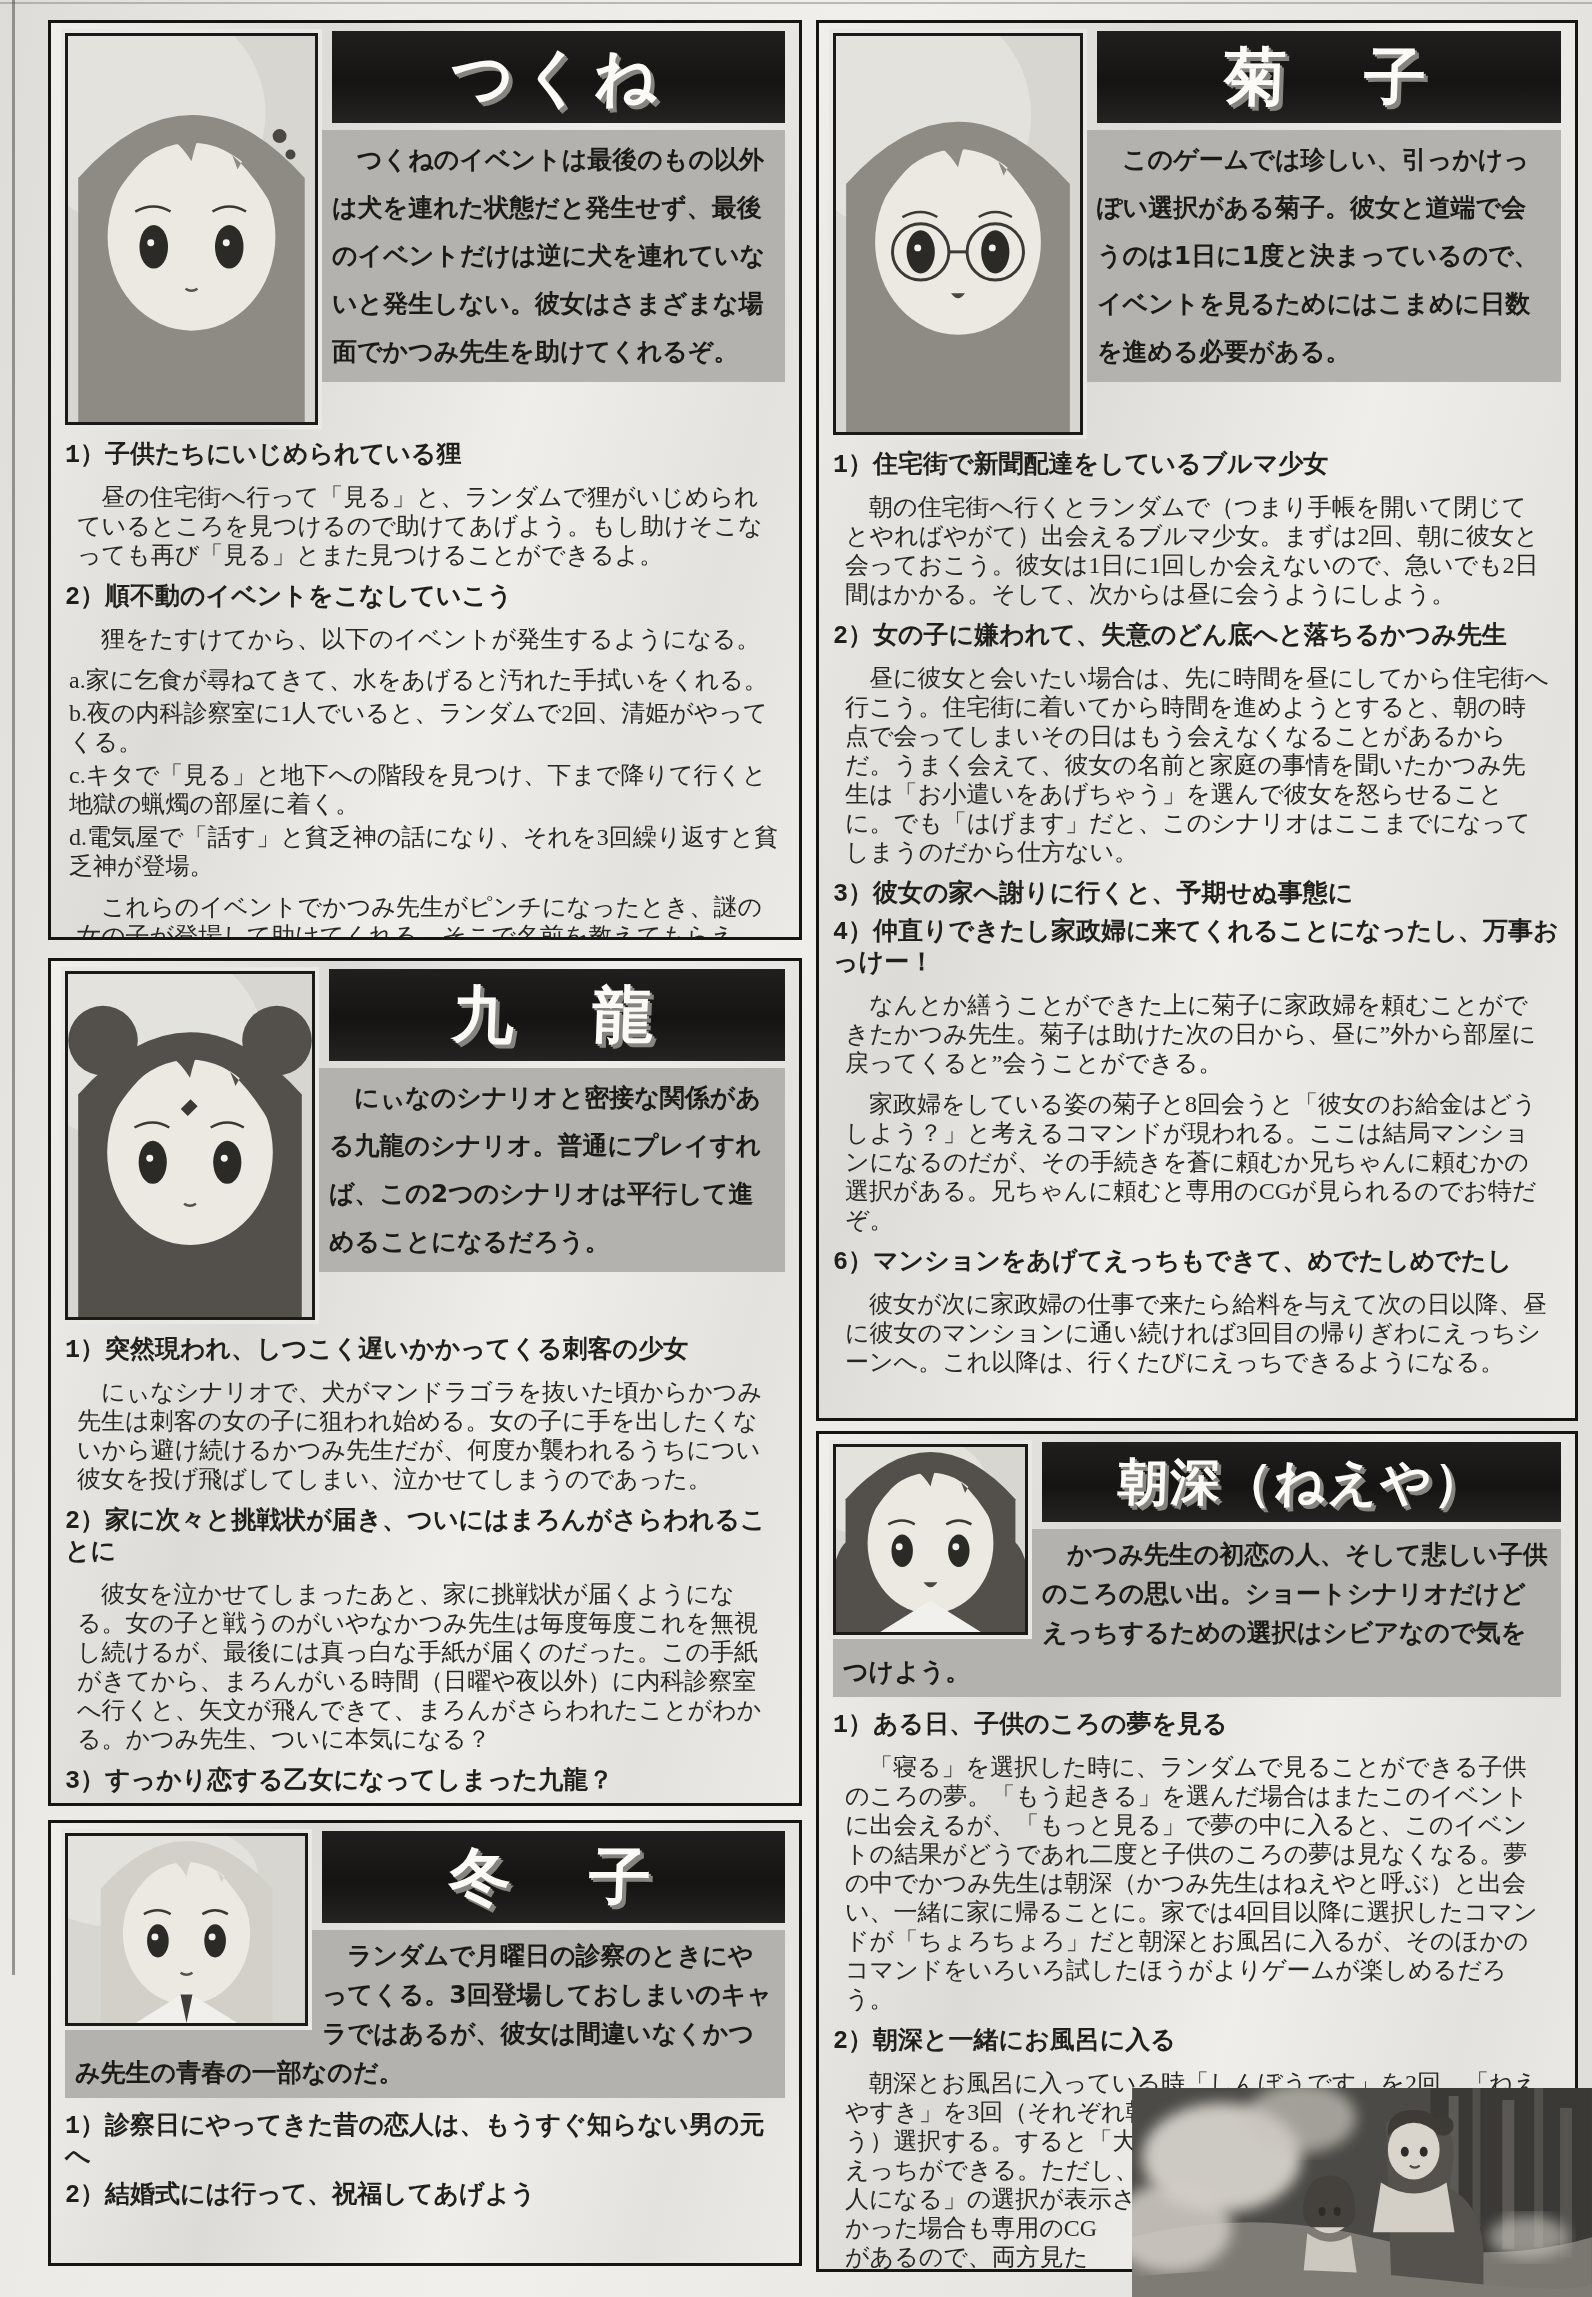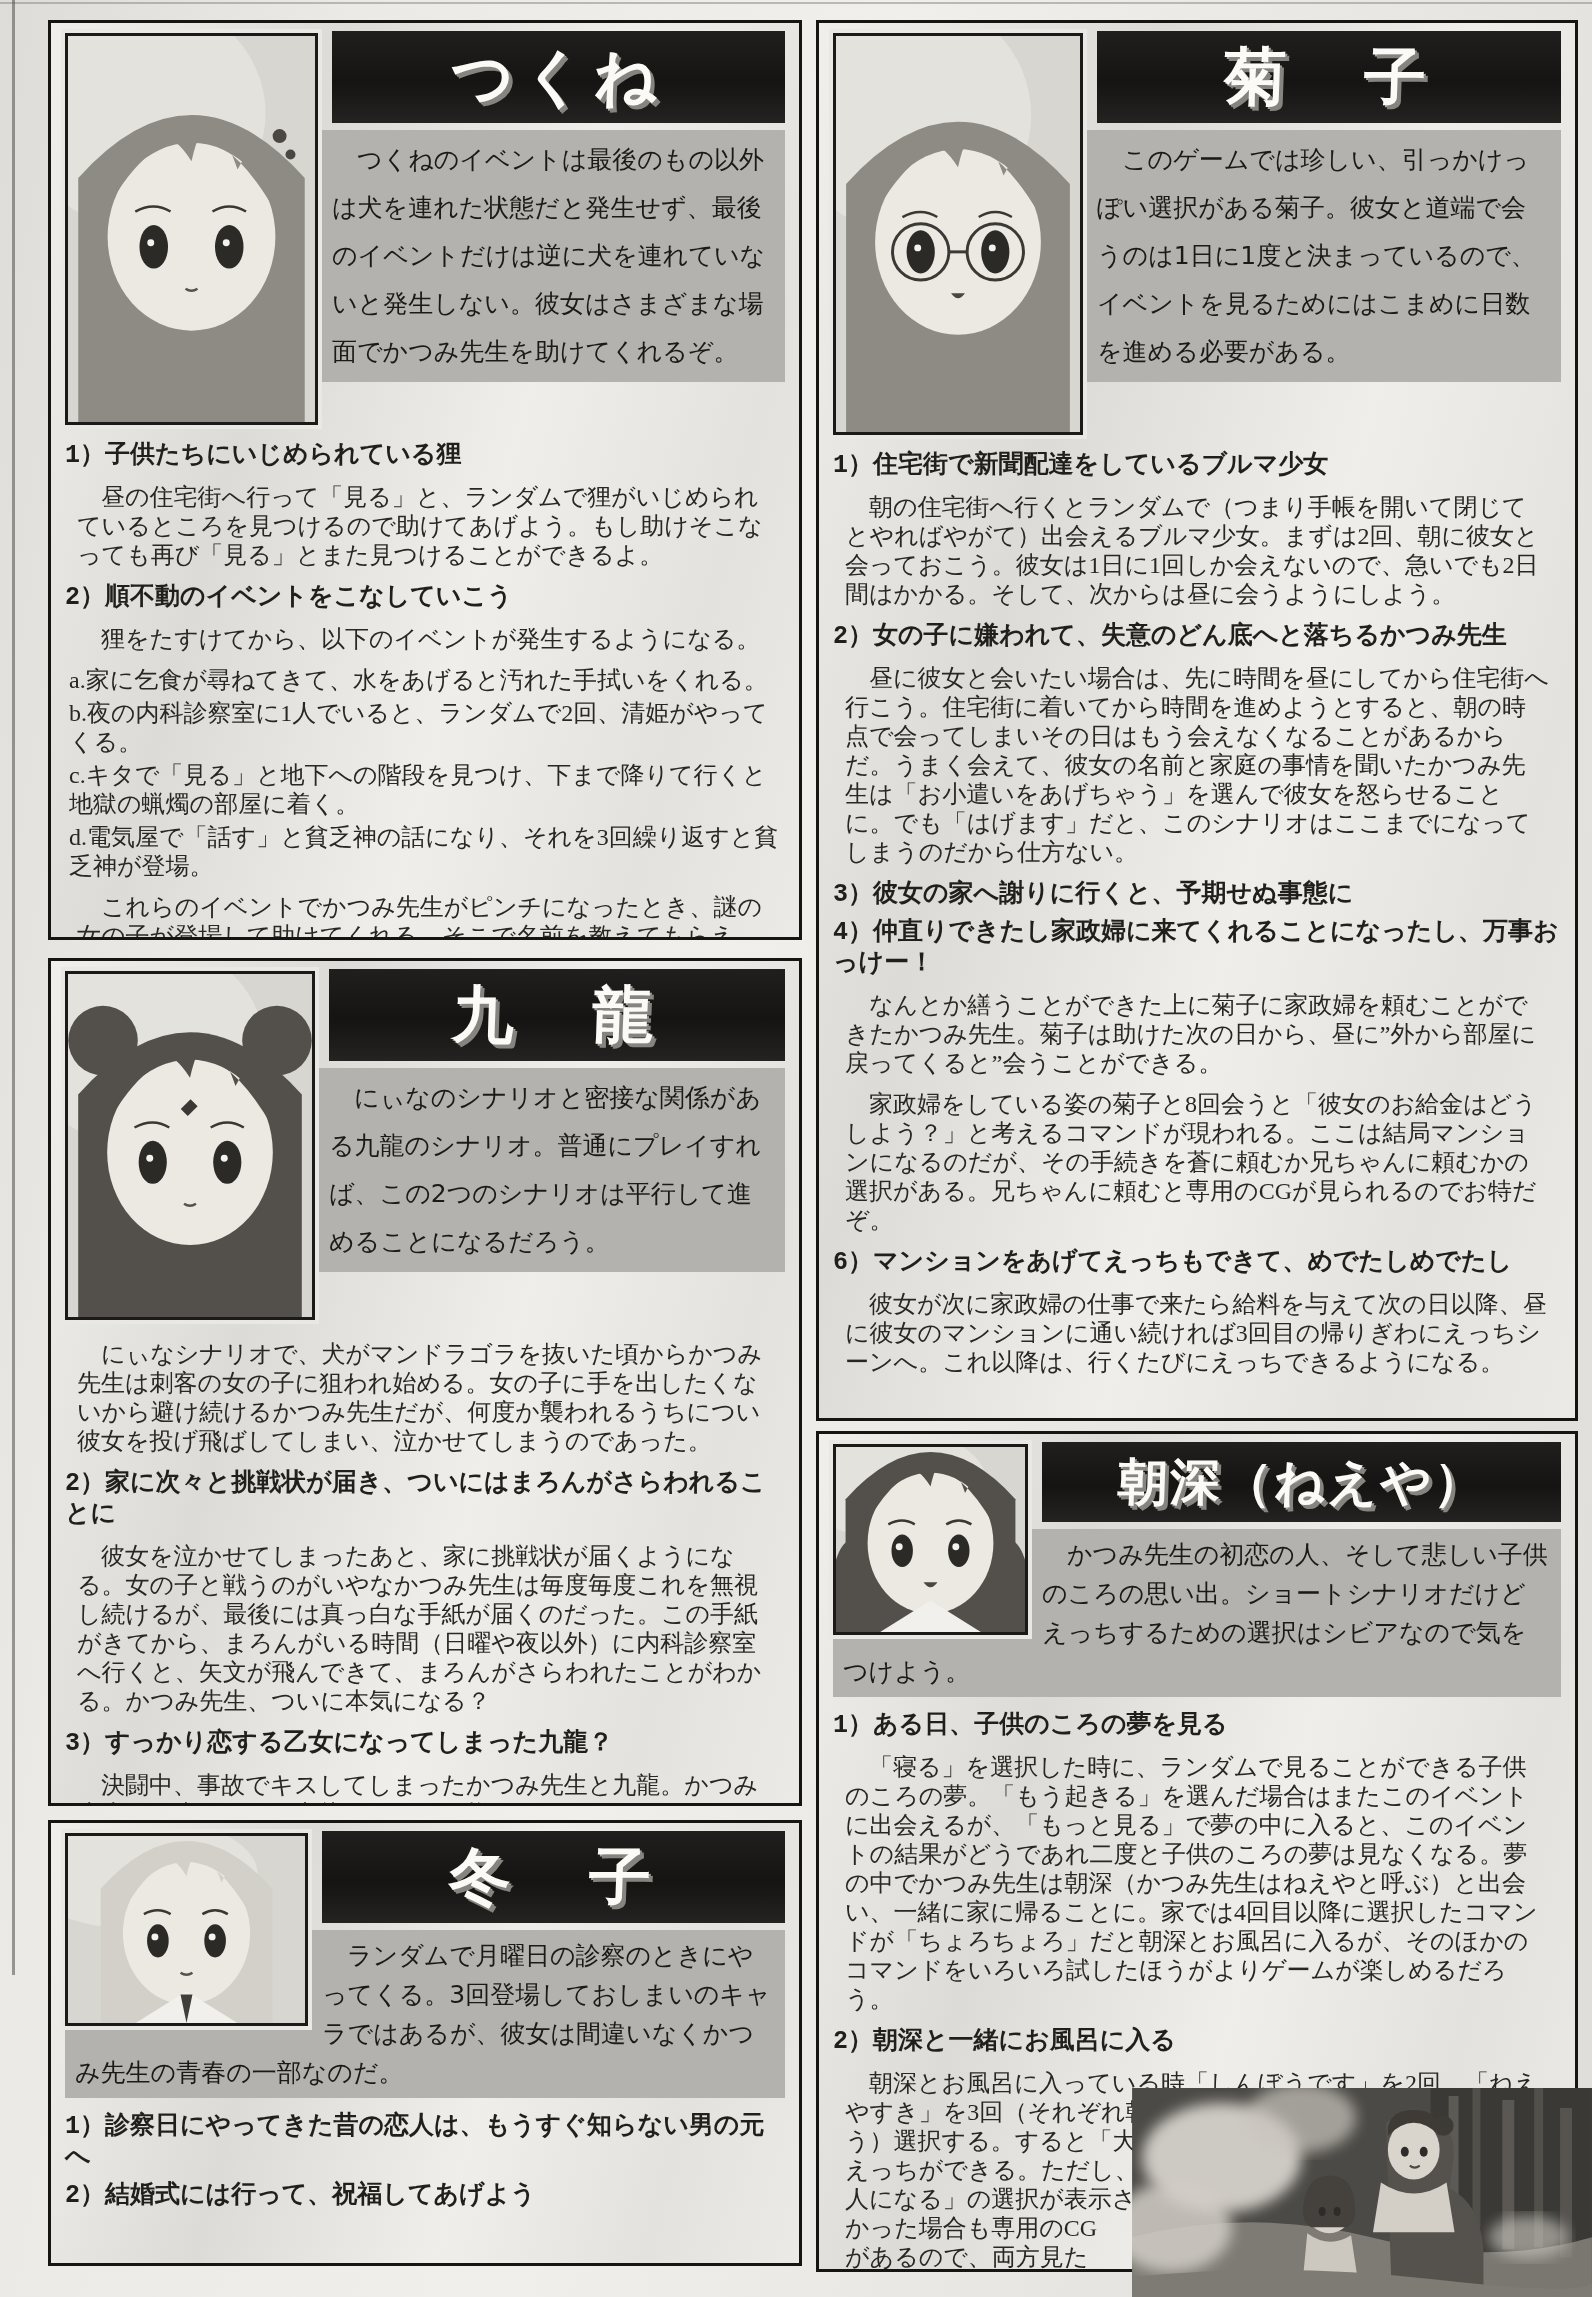--- a/index.html
+++ b/index.html
@@ -49,21 +49,21 @@
     letter-spacing:8px;white-space:nowrap;
     text-shadow:4px 4px 0 #86847e, 2px 2px 0 #a3a19b;
     transform:skewX(-2deg);
   }
   .bar.small .bar-title{font-size:50px;letter-spacing:2px;}
 
   .intro{
     margin:0 0 4px 0;padding:6px 10px;
     background:#b3b2ae;color:#1c1a17;
     font-family:"DejaVu Sans","Liberation Sans",sans-serif;
-    font-weight:normal;font-size:25px;
+    font-weight:bold;font-size:25px;
   }
   .intro.tall{line-height:48px;}
   .intro.short{line-height:39px;}
 
   .body{clear:both;padding-top:2px;}
   .body .h{
     font-family:Liberation Mono, monospace;
     font-weight:bold;font-size:25px;line-height:31px;margin:7px 0 3px 0;color:#211f1c;
   }
   .body .p{font-size:24px;line-height:29px;margin:12px;text-indent:1em;color:#2a2722;}
@@ -138,20 +138,21 @@
         <path d="M 66.68899999999998 154.41000000000003 q 18.326000000000004 -9.996 34.986000000000004 0" stroke="#3a3733" stroke-width="2.5" fill="none"></path>
         <path d="M 143.32500000000002 154.41000000000003 q 16.660000000000004 -9.996 33.32000000000001 0" stroke="#3a3733" stroke-width="2.5" fill="none"></path>
         <path d="M 116.5 231.04600000000002 q 6 4 12 0" stroke="#55514c" stroke-width="2.5" fill="none"></path>
       </svg>
     </figure>
   <div class="bar">
     <span class="bar-title">九　龍</span>
   </div>
   <p class="intro tall">　にぃなのシナリオと密接な関係がある九龍のシナリオ。普通にプレイすれば、この2つのシナリオは平行して進めることになるだろう。</p>
   <div class="body">
+      <div class="h">1）突然現われ、しつこく遅いかかってくる刺客の少女</div>
       <p class="p">にぃなシナリオで、犬がマンドラゴラを抜いた頃からかつみ先生は刺客の女の子に狙われ始める。女の子に手を出したくないから避け続けるかつみ先生だが、何度か襲われるうちについ彼女を投げ飛ばしてしまい、泣かせてしまうのであった。</p>
       <div class="h">2）家に次々と挑戦状が届き、ついにはまろんがさらわれることに</div>
       <p class="p">彼女を泣かせてしまったあと、家に挑戦状が届くようになる。女の子と戦うのがいやなかつみ先生は毎度毎度これを無視し続けるが、最後には真っ白な手紙が届くのだった。この手紙がきてから、まろんがいる時間（日曜や夜以外）に内科診察室へ行くと、矢文が飛んできて、まろんがさらわれたことがわかる。かつみ先生、ついに本気になる？</p>
       <div class="h">3）すっかり恋する乙女になってしまった九龍？</div>
       <p class="p">決闘中、事故でキスしてしまったかつみ先生と九龍。かつみ先生はお喜びだし、九龍はそれから様子がおかしくなってしまい、かつみ先生に花束のプレゼントをくれるようになる。この状態で、にぃなのシナリオのカジノに潜入する箇所まで行くと、九龍とえっちができる。また、敵アジトに入ってからも1回えっちができるよ。</p>
     </div>
 </div>
 
 <div class="box" id="box-fuyuko">
   <figure class="portrait p-fuyuko">

